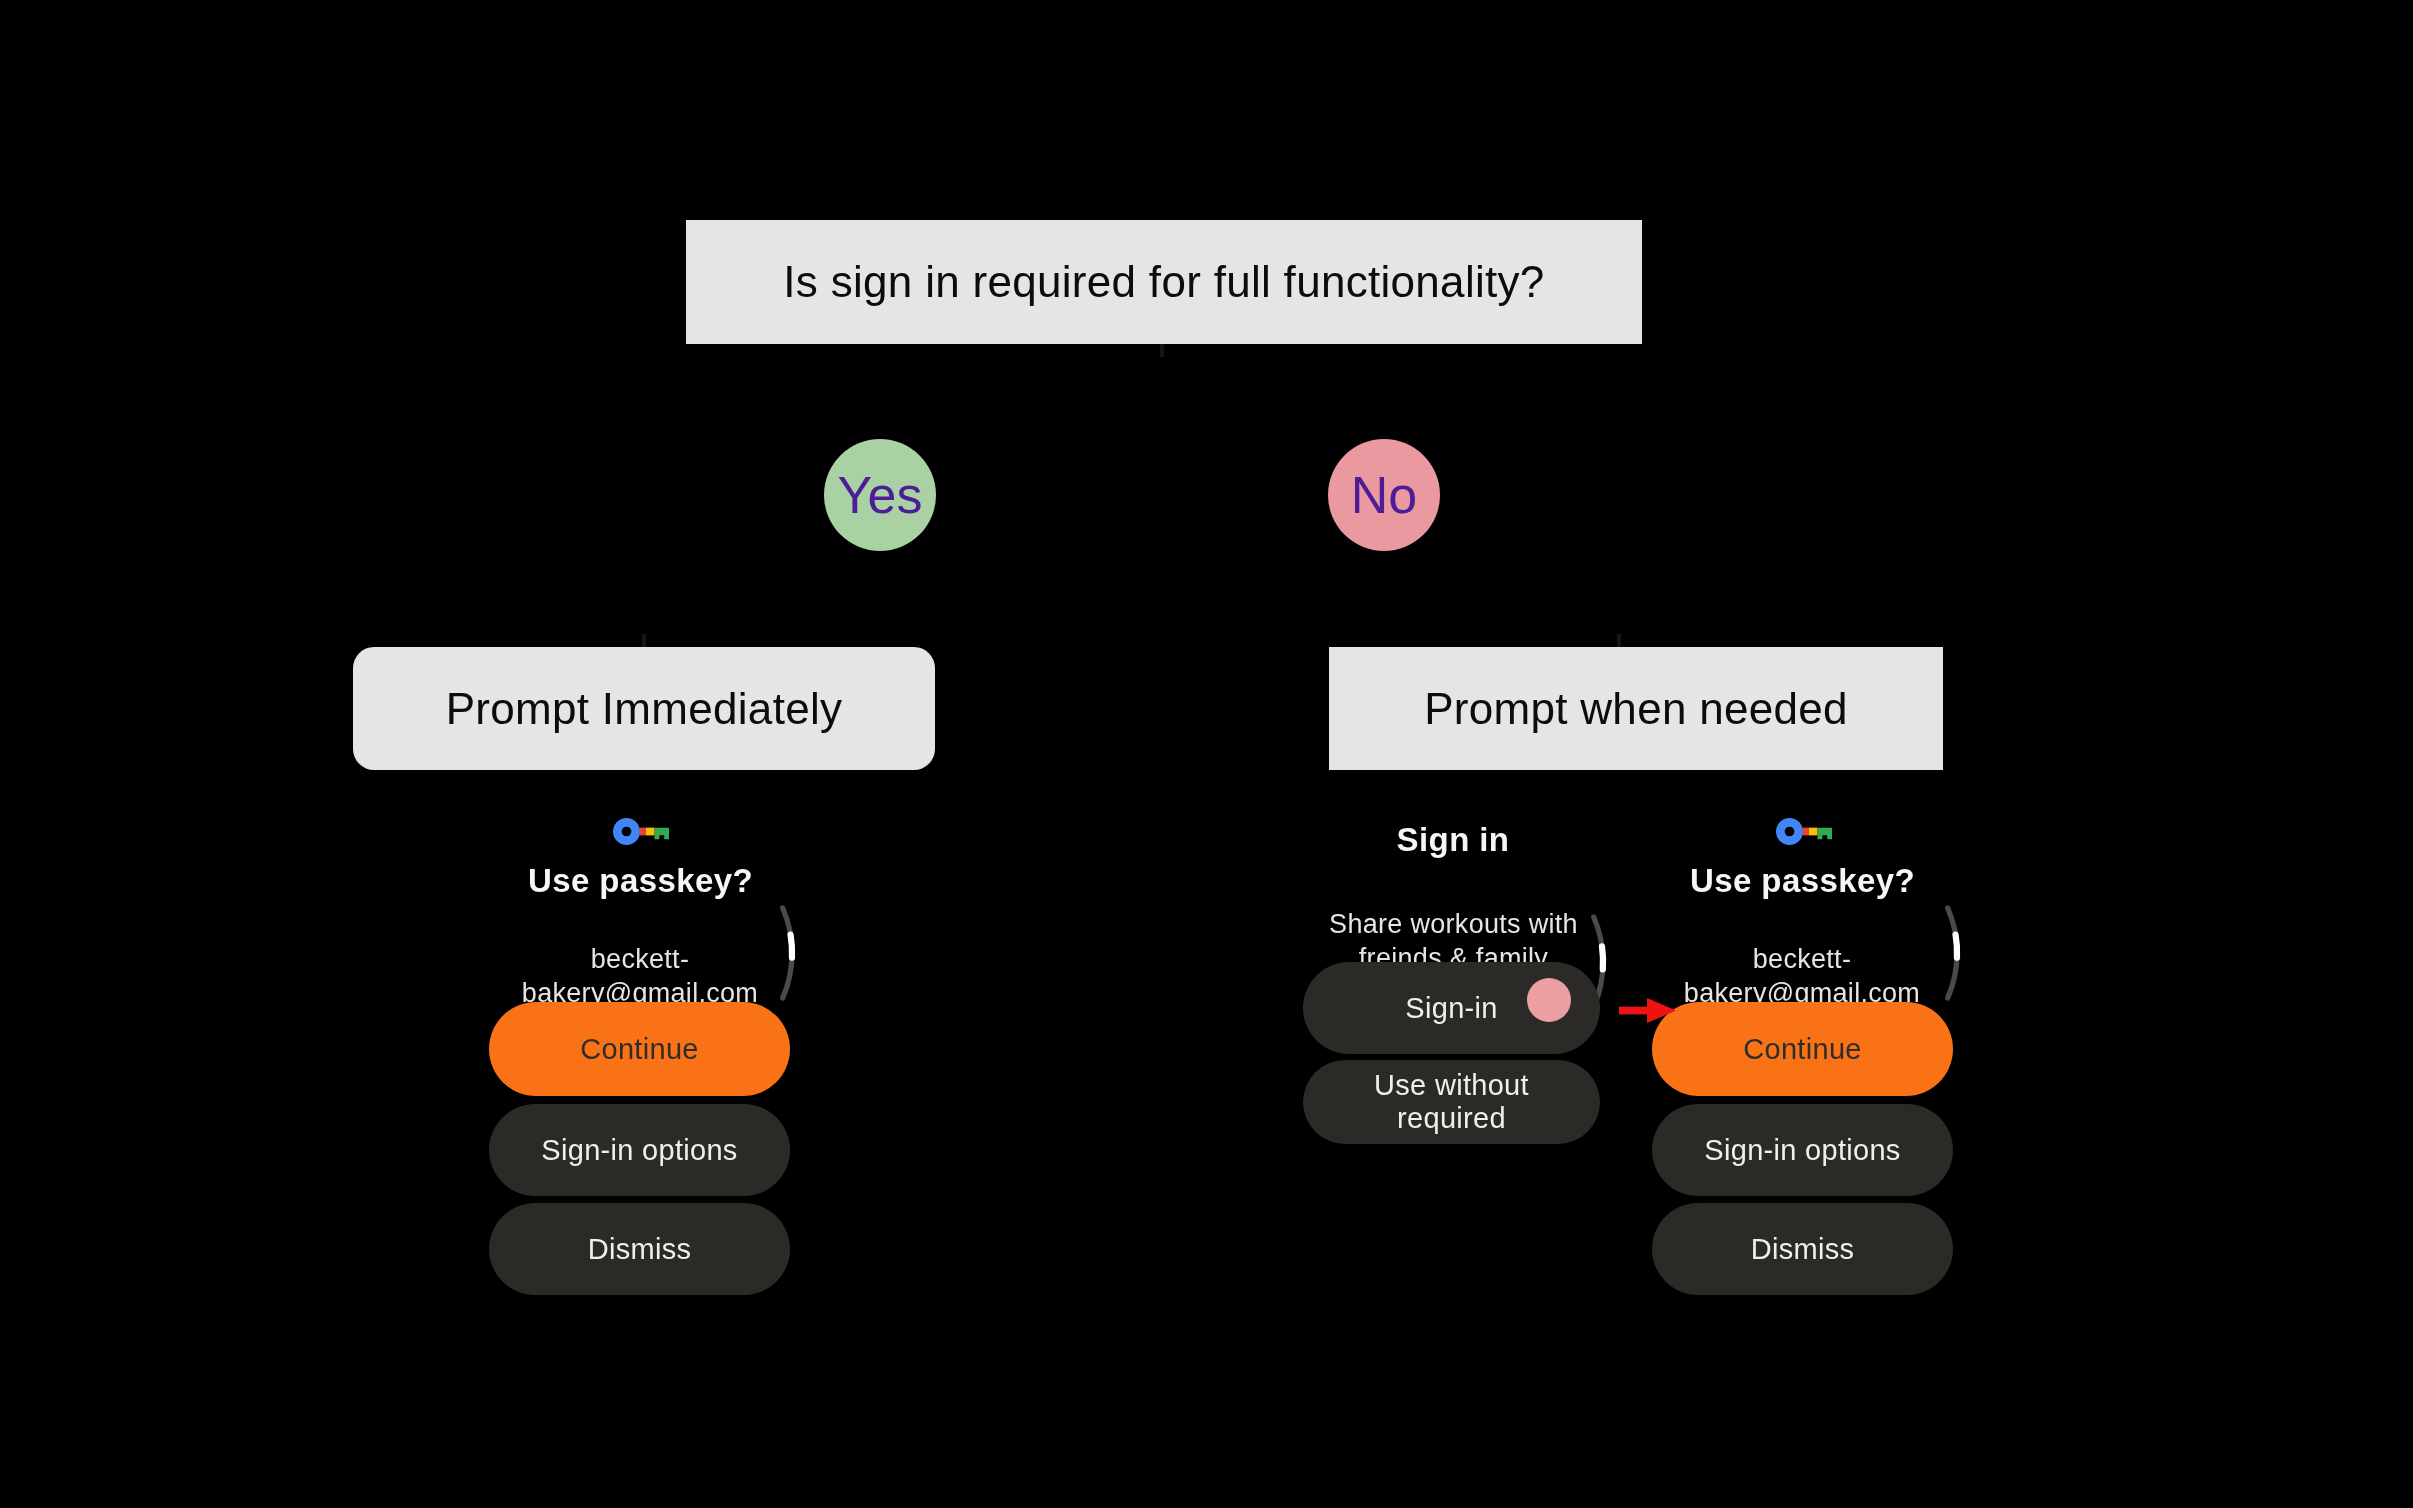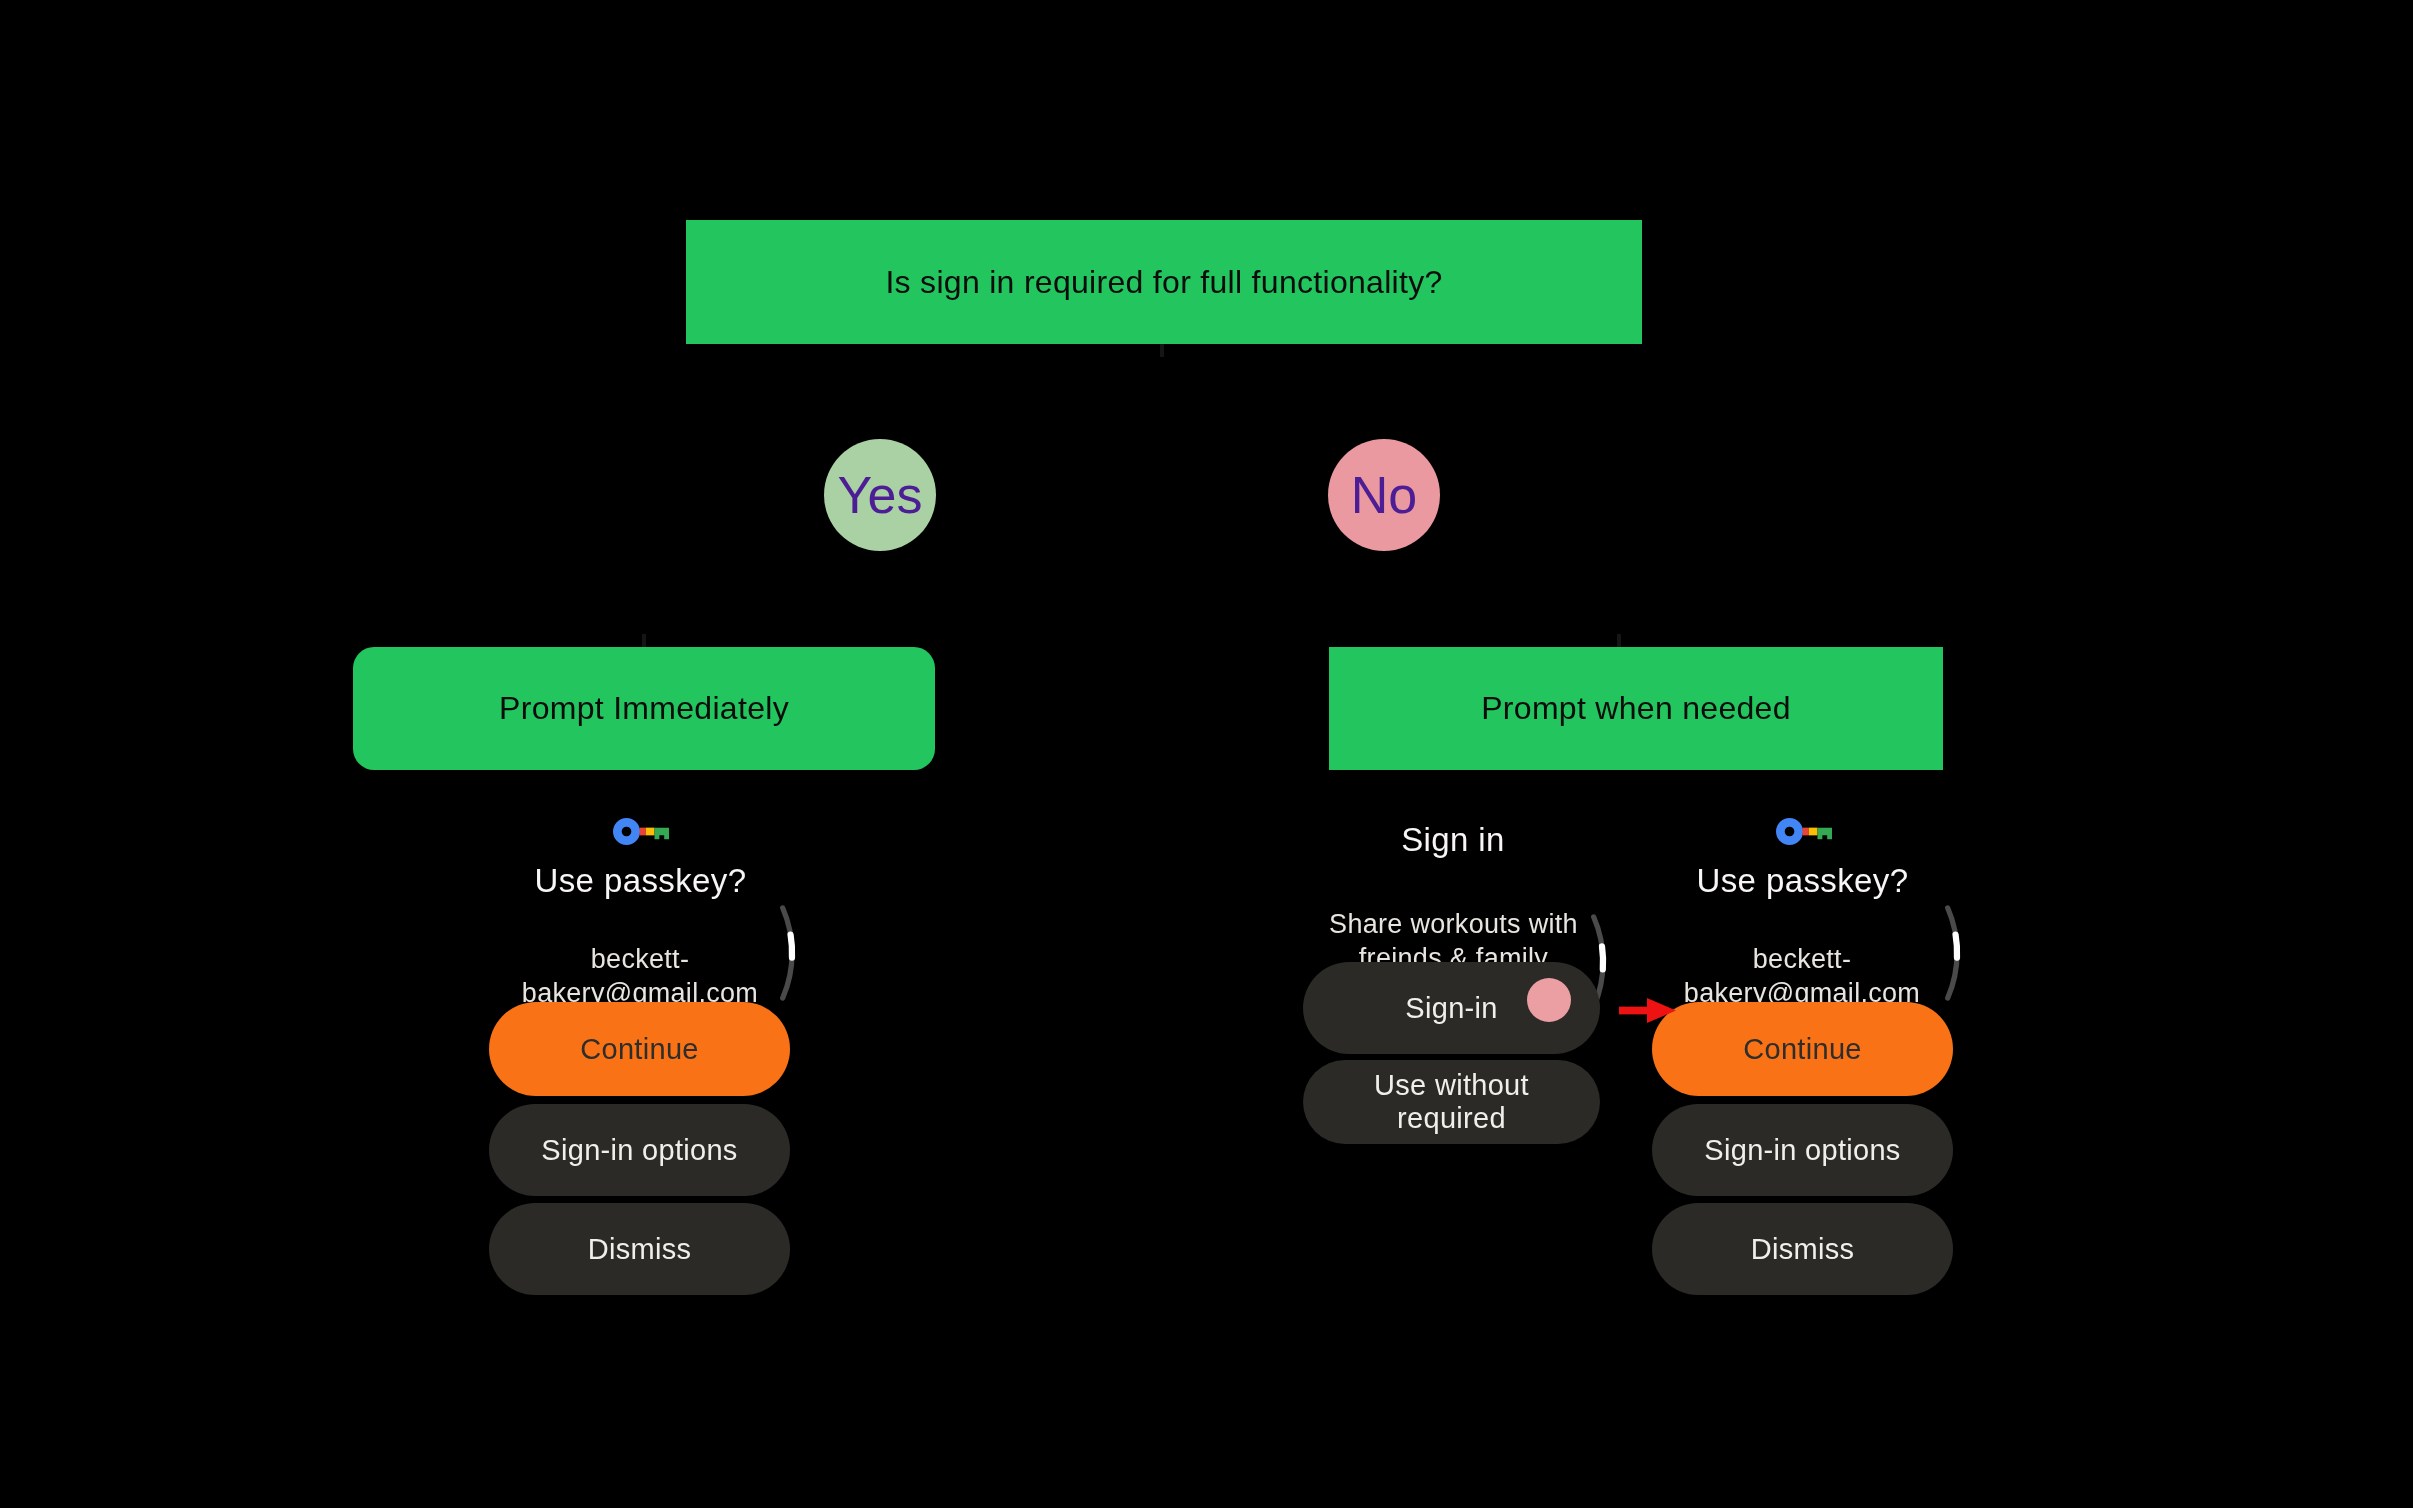--- a/index.html
+++ b/index.html
@@ -1,30 +1,30 @@
 <!DOCTYPE html>
 <html><head>
 <meta charset="utf-8">
 <style>
   html,body{margin:0;padding:0;background:#000;}
   body{width:2414px;height:1508px;position:relative;overflow:hidden;
        font-family:"Liberation Sans", sans-serif;}
   .abs{position:absolute;}
 
   
-  .gray-box{background:#22c55e;color:#0c0c0c;display:flex;align-items:center;
-            justify-content:center;font-size:32px;letter-spacing:0.3px;}
+  .gray-box{background:#e5e5e5;color:#0c0c0c;display:flex;align-items:center;
+            justify-content:center;font-size:44px;letter-spacing:0.3px;}
   .decision-circle{width:112px;height:112px;border-radius:50%;display:flex;
             align-items:center;justify-content:center;font-size:52px;color:#4c1d95;}
   .circle-yes{background:#a9d1a3;}
   .circle-no{background:#e9999f;}
   .stub{width:3.9px;height:12.6px;background:#151515;}
 
   
-  .watch-title{font-size:33px;font-weight:400;color:#f7f6f4;text-align:center;letter-spacing:0.4px;}
+  .watch-title{font-size:33px;font-weight:700;color:#f7f6f4;text-align:center;letter-spacing:0.4px;}
   .watch-sub{font-size:27px;line-height:34px;color:#e8e5e0;text-align:center;letter-spacing:0.3px;margin-top:32px;}
   .watch-sub span{display:block;}
   .pill{border-radius:47px;display:flex;flex-direction:column;align-items:center;
         justify-content:center;font-size:29px;font-weight:500;letter-spacing:0.3px;
         text-align:center;box-sizing:border-box;margin-top:8px;}
   .pill-primary{background:#f97316;color:#2e2d2b;}
   .pill-dark{background:#2b2a27;color:#f1efec;line-height:33px;}
   .tap-dot{width:44px;height:44px;border-radius:50%;background:#ec9fa3;}
 </style>
 </head>

